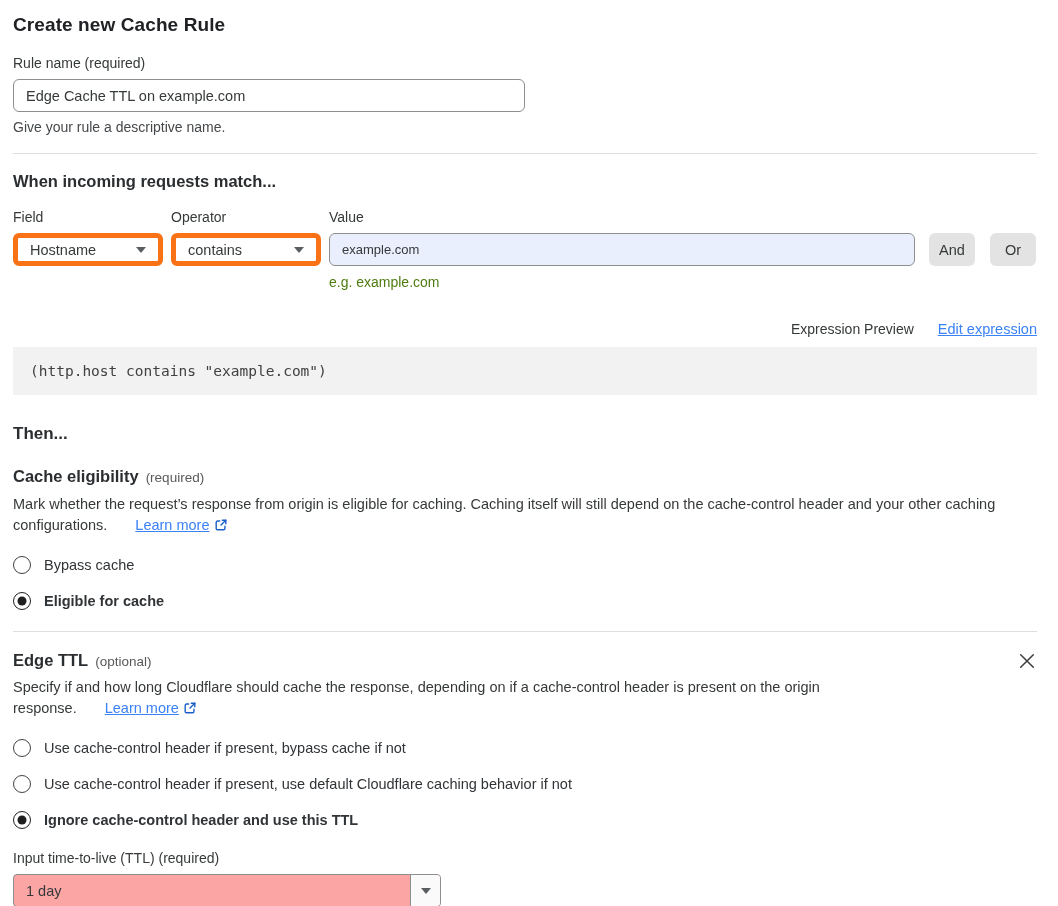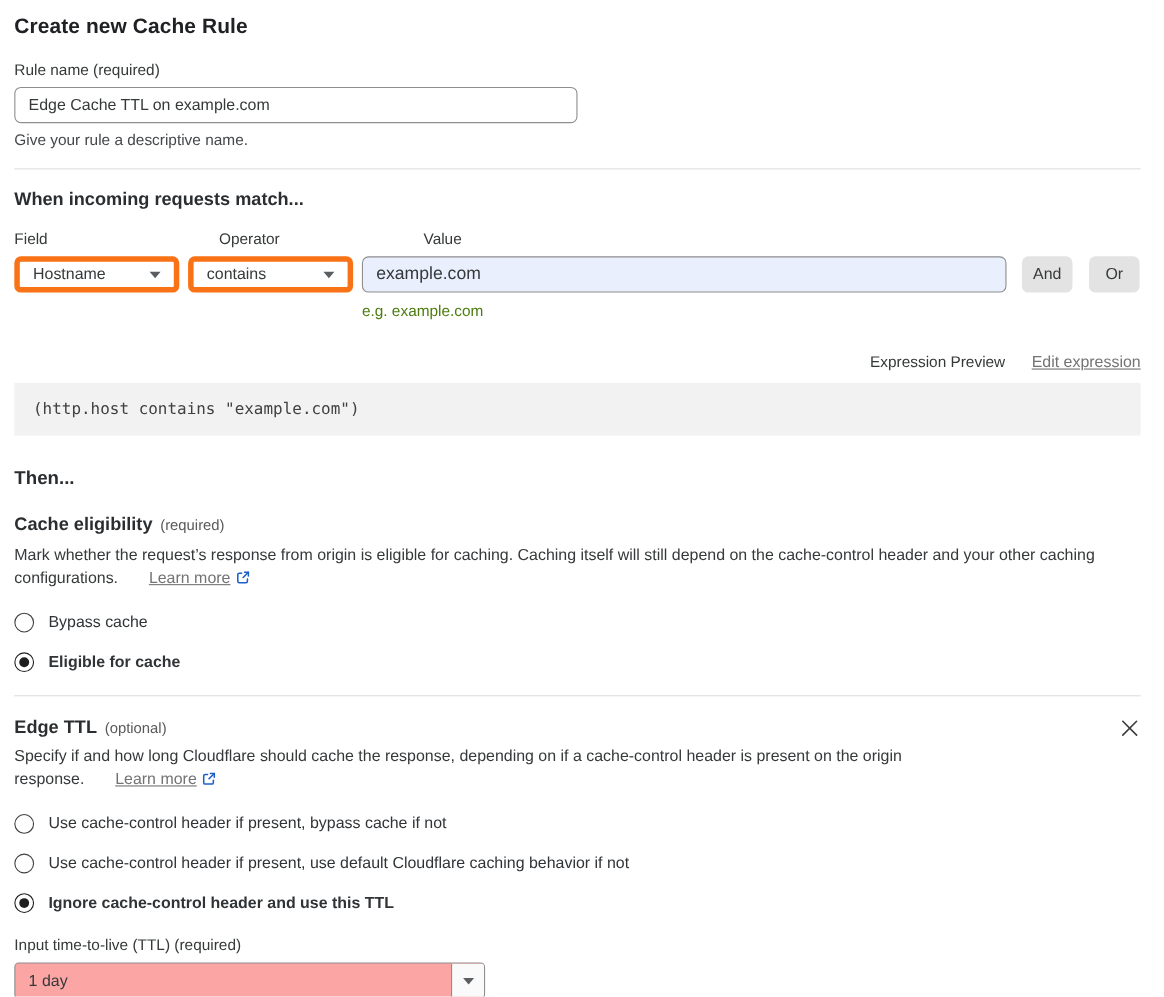--- a/index.html
+++ b/index.html
@@ -21,46 +21,46 @@
     font-family: Liberation Sans, sans-serif; font-size: 14.5px; color: #36393a;
     background: #ffffff; outline: none;
   }
   .helper { margin-top: 7px; font-size: 14px; color: #45484b; }
 
   hr.divider { border: none; border-top: 1px solid #dedede; margin-top: 18px; }
 
   .section-heading { margin-top: 18px; font-size: 16.5px; font-weight: 700; color: #2b2e31; }
 
   
-  .match-labels { margin-top: 18px; display: flex; font-size: 14px; color: #36393a; gap: 28px; }
+  .match-labels { margin-top: 18px; display: flex; font-size: 14px; color: #36393a; }
   .match-labels .l-field { width: 158px; }
   .match-labels .l-operator { width: 158px; }
   .match-row { margin-top: 8px; display: flex; align-items: center; }
   .dropdown {
     width: 150px; height: 33px; border: 5px solid #f97316; border-radius: 6px;
     background: #fff; display: flex; align-items: center; justify-content: space-between;
     padding: 0 12px; margin-right: 8px; cursor: pointer;
   }
   .caret { width: 0; height: 0; border-left: 5px solid transparent; border-right: 5px solid transparent; border-top: 6px solid #5b5e61; }
   .value-input {
     width: 586px; height: 33px; border: 1px solid #8e8e8e; border-radius: 6px;
-    padding: 0 12px; font-family: "Liberation Sans", sans-serif; font-size: 16px;
+    padding: 0 12px; font-family: "Liberation Sans", sans-serif; font-size: 13px;
     color: #36393a; background: #e9effd; outline: none; margin-right: 14px;
   }
   .pill-btn {
     width: 46px; height: 33px; border: none; border-radius: 6px; background: #e3e3e3;
     font-family: Liberation Sans, sans-serif; font-size: 14.5px; color: #36393a; cursor: pointer;
   }
   .pill-btn + .pill-btn { margin-left: 15px; }
   .match-helper { margin-top: 8px; margin-left: 316px; font-size: 14px; color: #4d7c0f; }
 
   
   .expr-row { margin-top: 31px; display: flex; justify-content: flex-end; align-items: baseline; }
   .expr-label { font-size: 14px; color: #36393a; }
-  a.link { color: #737373; text-decoration: underline; cursor: pointer; font-size: 14.5px; padding-left: 24px; }
+  a.link { color: #3b82f6; text-decoration: underline; cursor: pointer; font-size: 14.5px; padding-left: 24px; }
   .code-block {
     margin-top: 10px; background: #f2f2f2; padding: 16px 17px;
     font-family: "DejaVu Sans Mono", monospace; font-size: 14.5px; color: #414141;
   }
 
   .then-heading { margin-top: 29px; font-size: 17px; font-weight: 700; color: #2b2e31; }
 
   .subsection-head { margin-top: 23px; display: flex; align-items: baseline; justify-content: space-between; }
   .subsection-title { font-size: 16.5px; font-weight: 700; color: #2b2e31; }
   .subsection-badge { font-size: 13.5px; font-weight: 400; color: #595959; margin-left: 7px; }

